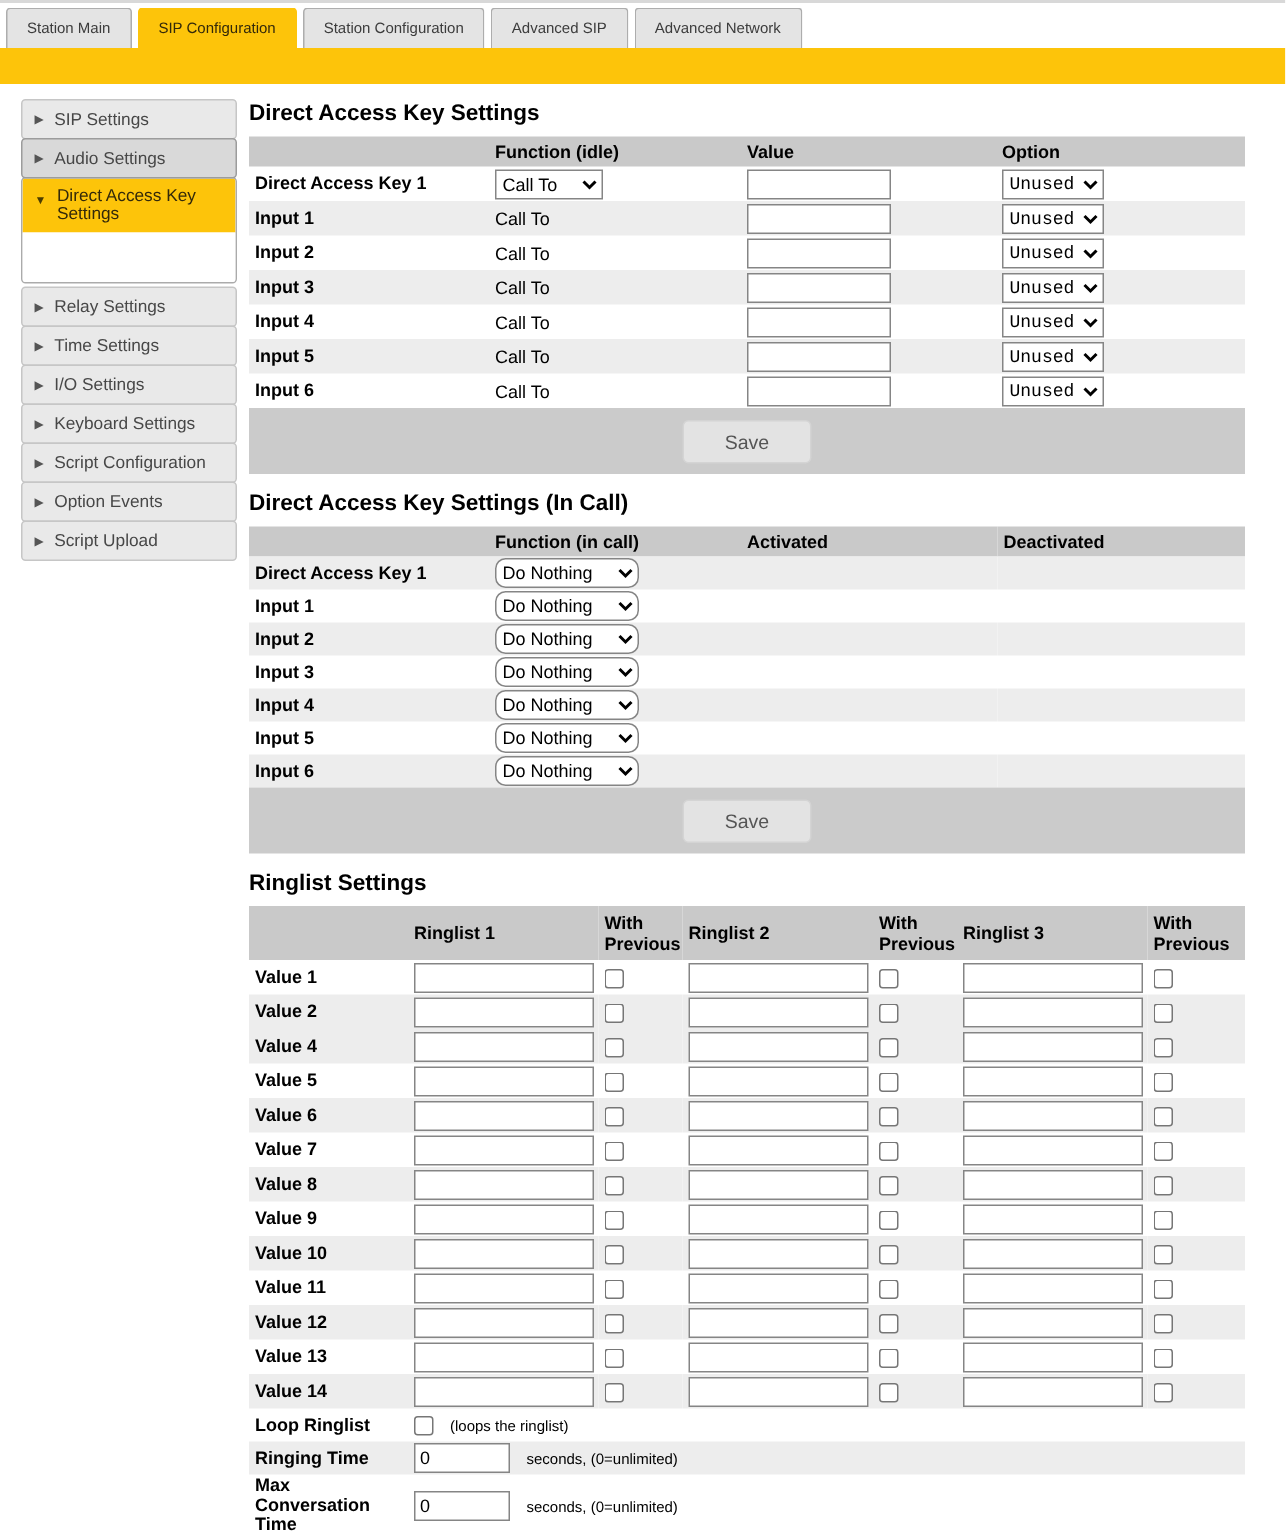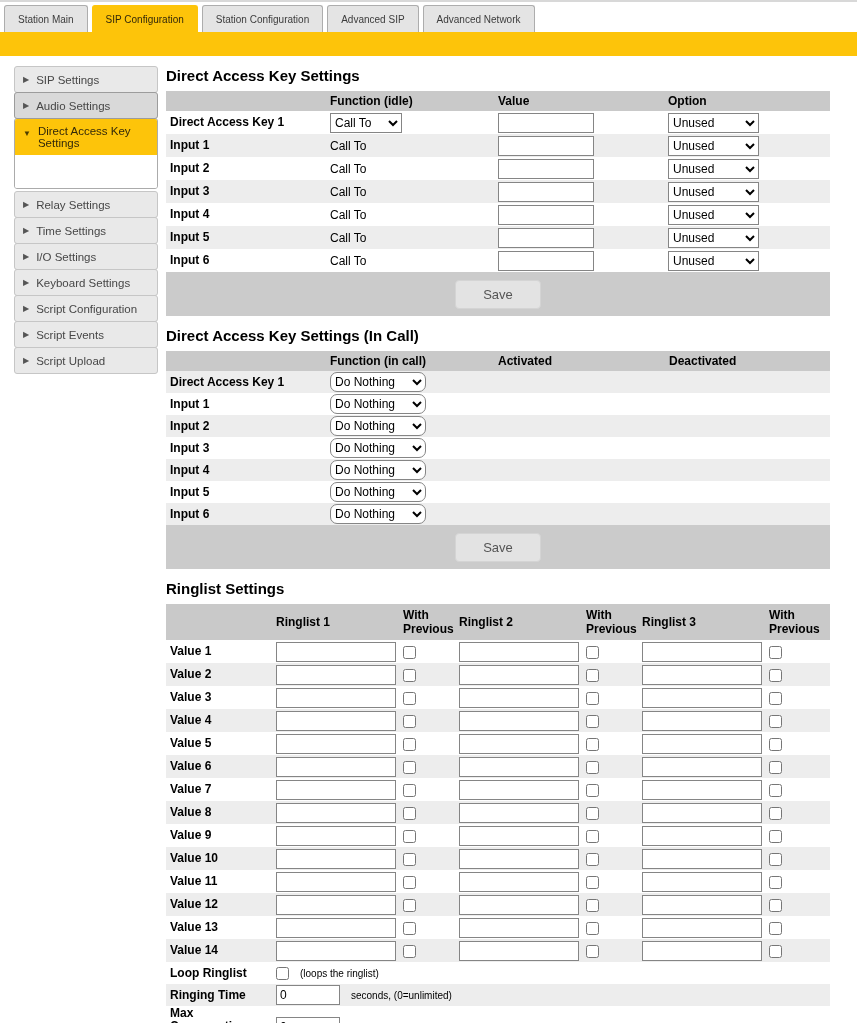--- a/index.html
+++ b/index.html
@@ -37,21 +37,21 @@
   .cfg td.lbl{font-weight:bold;line-height:13px;}
   #tbl-idle tbody tr{height:23px;}
   #tbl-incall tbody tr{height:21px;}
   #tbl-ringlist thead tr{height:36px;}
   #tbl-ringlist tr.vrow{height:23px;}
   #tbl-ringlist tr.xrow{height:22px;}
   input[type=text]{height:20px;border:1px solid #858585;font-size:12px;padding:0 3px;background:#fff;font-family:inherit;}
   input[type=checkbox]{width:13px;height:13px;margin:0;vertical-align:middle;}
   select{height:20px;border:1px solid #858585;background:#fff;font-size:12px;color:#000;font-family:inherit;}
   .w96{width:96px;} .w120{width:120px;} .w64{width:64px;}
-  .sel-f{width:72px;} .sel-o{width:91px;} .sel-n{width:96px;border-radius:7px;}
+  .sel-f{width:72px;} .sel-o{width:68px;font-family:Liberation Mono, monospace;} .sel-n{width:96px;border-radius:7px;}
   .saveband{width:664px;height:44px;background:var(--band);display:flex;align-items:center;justify-content:center;margin:0 0 11px 0;}
   .save-btn{background:#e3e3e3;border:1px solid #d4d4d4;border-radius:4px;padding:6px 27px;font-size:13px;color:#555;cursor:pointer;font-family:inherit;}
   .note{font-size:10px;margin-left:11px;}
 </style>
 </head>
 <body>
 
 <div class="page">
   <div class="topline"></div>
   <div class="tabbar">
@@ -95,21 +95,21 @@
         <div class="sb-item">
           <span class="arr">▶</span>
           <span>Keyboard Settings</span>
         </div>
         <div class="sb-item">
           <span class="arr">▶</span>
           <span>Script Configuration</span>
         </div>
         <div class="sb-item">
           <span class="arr">▶</span>
-          <span>Script Events</span>
+          <span>Option Events</span>
         </div>
         <div class="sb-item">
           <span class="arr">▶</span>
           <span>Script Upload</span>
         </div>
       </div>
 
     <div class="content">
       <h2>Direct Access Key Settings</h2>
       <table class="cfg" id="tbl-idle">
@@ -275,29 +275,20 @@
             </tr>
             <tr class="vrow stripe">
               <td class="lbl">Value 2</td>
               <td><input type="text" class="w120" style=""></td>
               <td><input type="checkbox" style=""></td>
               <td><input type="text" class="w120" style=""></td>
               <td><input type="checkbox" style=""></td>
               <td><input type="text" class="w120" style=""></td>
               <td><input type="checkbox" style=""></td>
             </tr>
-            <tr class="vrow">
-              <td class="lbl">Value 3</td>
-              <td><input type="text" class="w120" style=""></td>
-              <td><input type="checkbox" style=""></td>
-              <td><input type="text" class="w120" style=""></td>
-              <td><input type="checkbox" style=""></td>
-              <td><input type="text" class="w120" style=""></td>
-              <td><input type="checkbox" style=""></td>
-            </tr>
             <tr class="vrow stripe">
               <td class="lbl">Value 4</td>
               <td><input type="text" class="w120" style=""></td>
               <td><input type="checkbox" style=""></td>
               <td><input type="text" class="w120" style=""></td>
               <td><input type="checkbox" style=""></td>
               <td><input type="text" class="w120" style=""></td>
               <td><input type="checkbox" style=""></td>
             </tr>
             <tr class="vrow">

